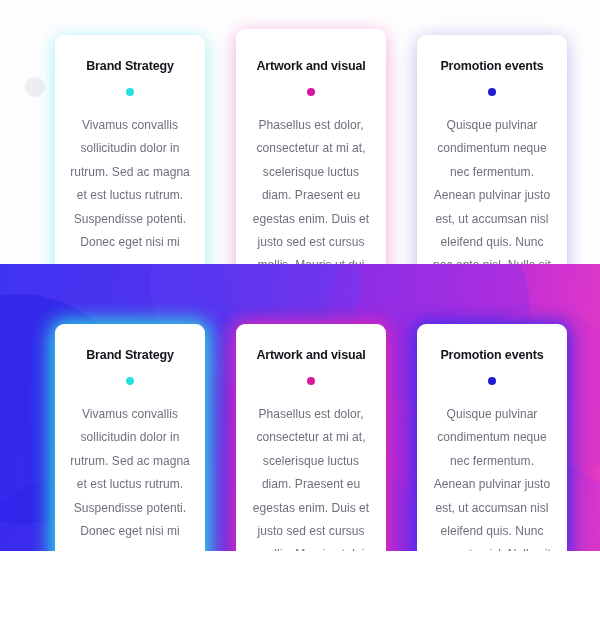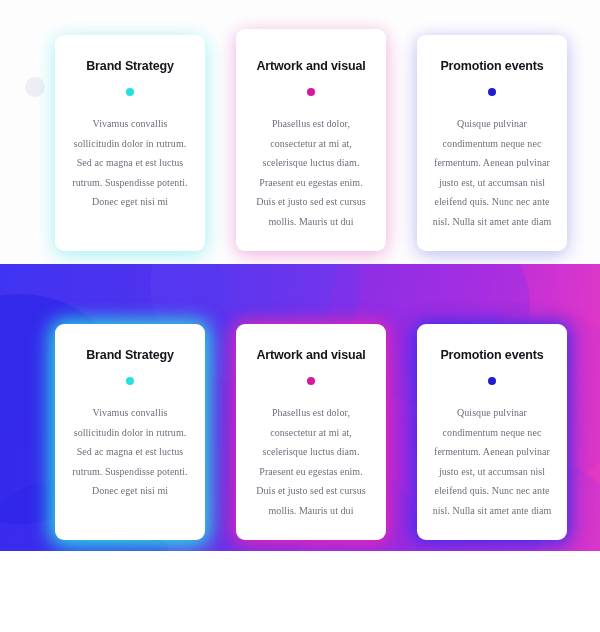--- a/index.html
+++ b/index.html
@@ -88,25 +88,24 @@
   }
   .dot {
     width:8px; height:8px; border-radius:50%;
     margin:0 auto 18px;
   }
   .dot-cyan    { background:#26dfe0; }
   .dot-magenta { background:#d7189d; }
   .dot-blue    { background:#1f1cd4; }
 
   .card-body {
-    font-size:10px;
+    font-size:12px;
     line-height:1.95;
     color:#6d707c;
     letter-spacing:.05px;
-    font-family:Liberation Serif, serif;
   }
 
   
   .card.c-mid  { padding-top:30px; }
 </style>
 </head>
 <body>
 
 <div class="page">
 

